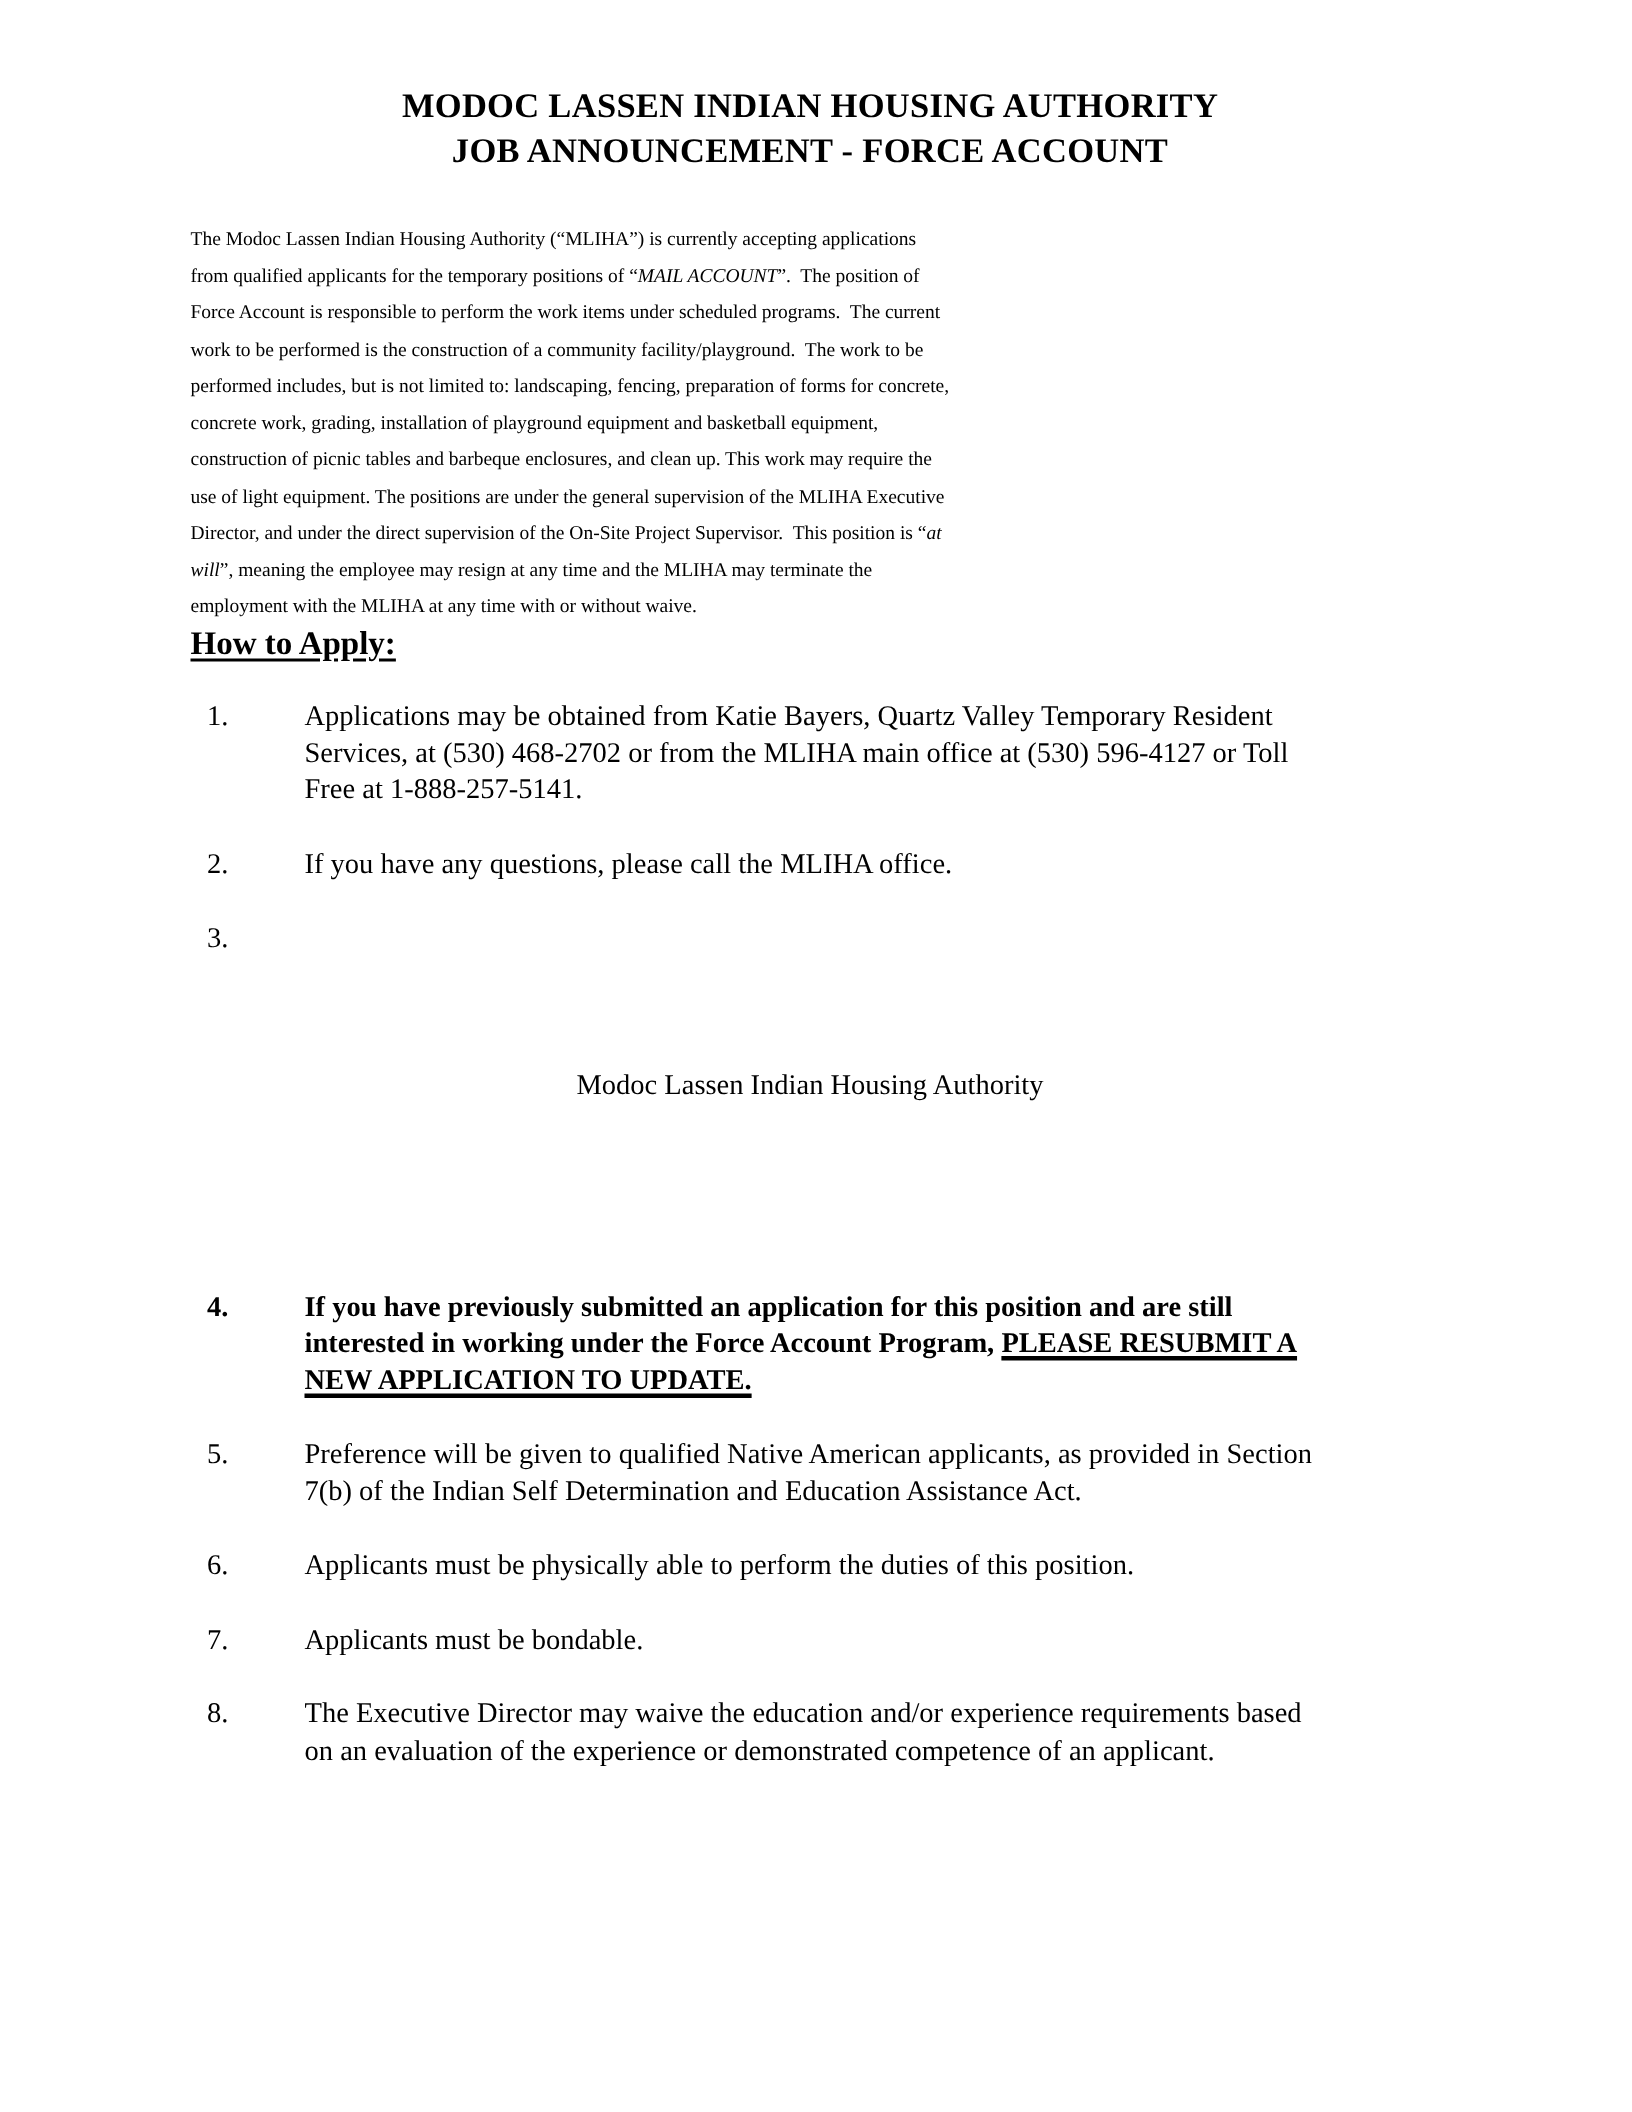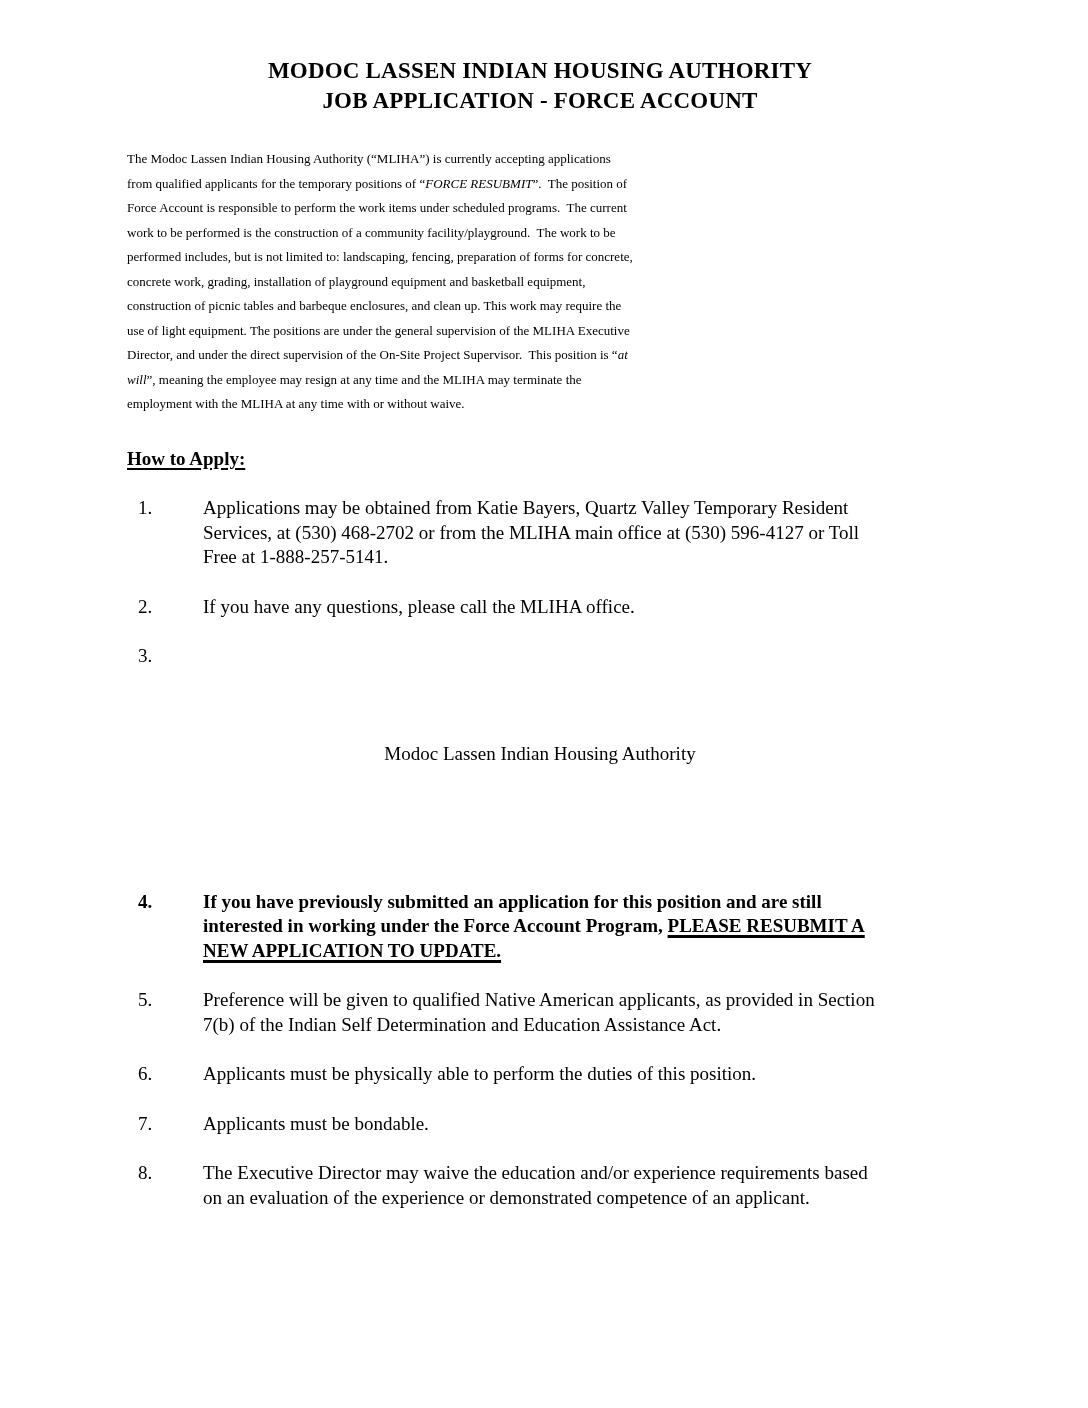--- a/index.html
+++ b/index.html
@@ -23,21 +23,21 @@
     line-height: 30px;
     letter-spacing: 0.2px;
   }
   .intro {
     margin-top: 31px;
     font-size: 13px;
     line-height: 24.5px;
     white-space: pre-wrap;
   }
   .it { font-style: italic; }
-  .howto-wrap { margin-top: 30px; font-size: 19px; line-height: 24.5px; }
+  .howto-wrap { font-size: 22px; line-height: 24.5px; }
   .howto {
     font-weight: bold;
     text-decoration-line: underline;
     text-decoration-thickness: 2px;
     text-underline-offset: 3px;
   }
   .list { margin-top: 0; }
   .item {
     display: grid;
     grid-template-columns: 76px 1fr;
@@ -55,25 +55,25 @@
   }
   .addr { text-align: center; margin-left: -76px; }
 </style>
 </head>
 <body>
 
 <div class="page">
 
   <div class="title">
     <div>MODOC LASSEN INDIAN HOUSING AUTHORITY</div>
-    <div>JOB APPLICATION - FORCE ACCOUNT</div>
+    <div>JOB ANNOUNCEMENT - FORCE ACCOUNT</div>
   </div>
 
   <p class="intro"><span>The Modoc Lassen Indian Housing Authority (“MLIHA”) is currently accepting applications
-from qualified applicants for the temporary positions of “</span><em class="it">FORCE RESUBMIT</em><span>”.  The position of
+from qualified applicants for the temporary positions of “</span><em class="it">MAIL ACCOUNT</em><span>”.  The position of
 Force Account is responsible to perform the work items under scheduled programs.  The current
 work to be performed is the construction of a community facility/playground.  The work to be
 performed includes, but is not limited to: landscaping, fencing, preparation of forms for concrete,
 concrete work, grading, installation of playground equipment and basketball equipment,
 construction of picnic tables and barbeque enclosures, and clean up. This work may require the
 use of light equipment. The positions are under the general supervision of the MLIHA Executive
 Director, and under the direct supervision of the On-Site Project Supervisor.  This position is “</span><em class="it">at
 will</em><span>”, meaning the employee may resign at any time and the MLIHA may terminate the
 employment with the MLIHA at any time with or without waive.</span></p>
 

